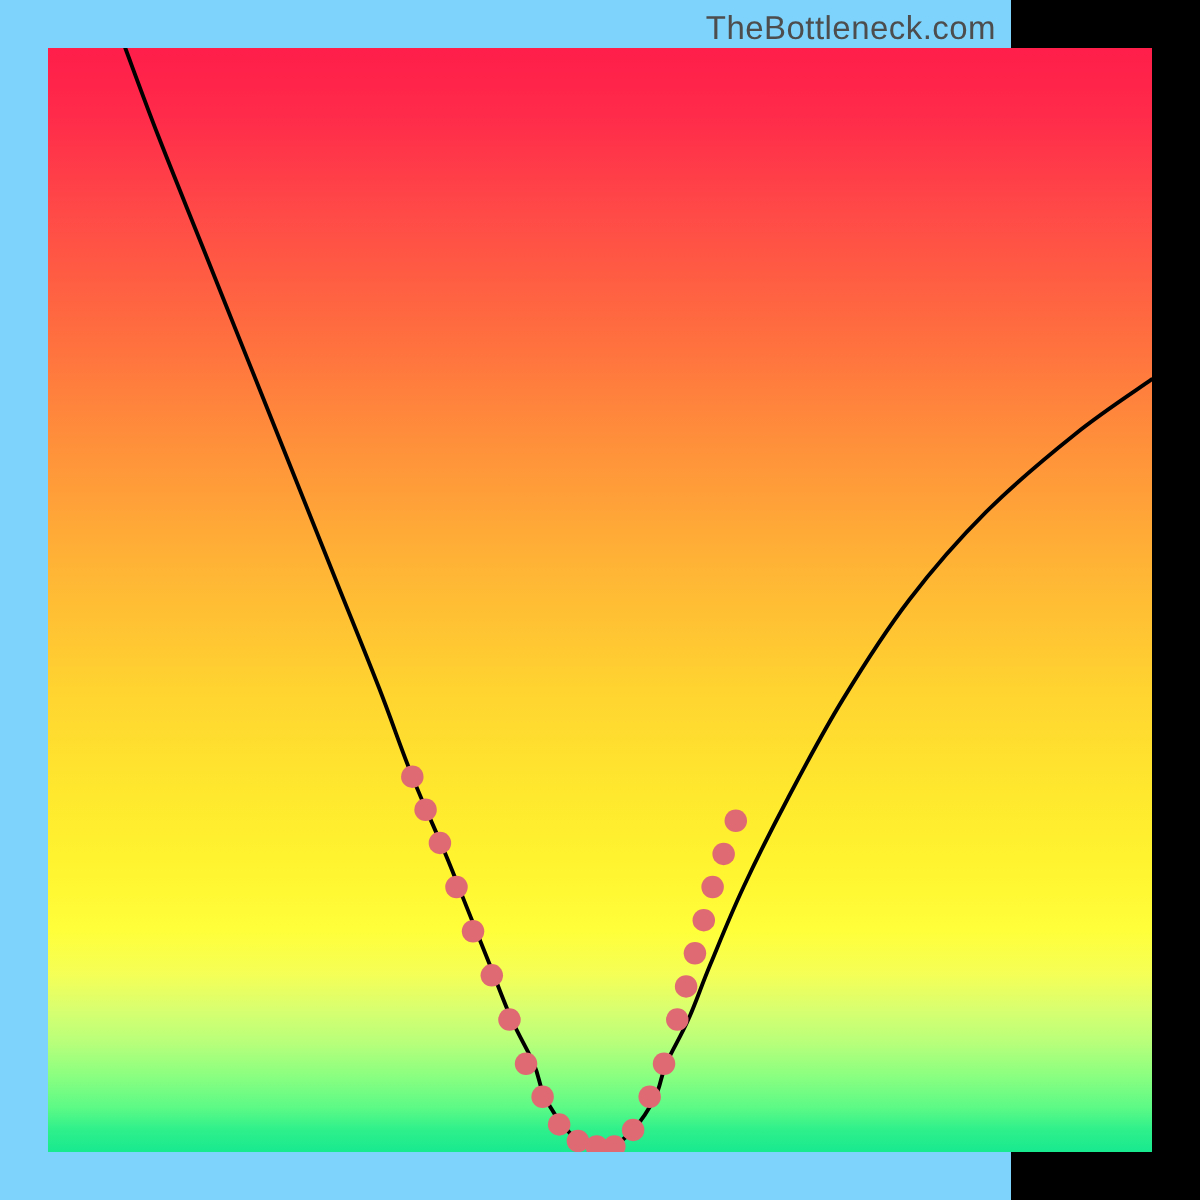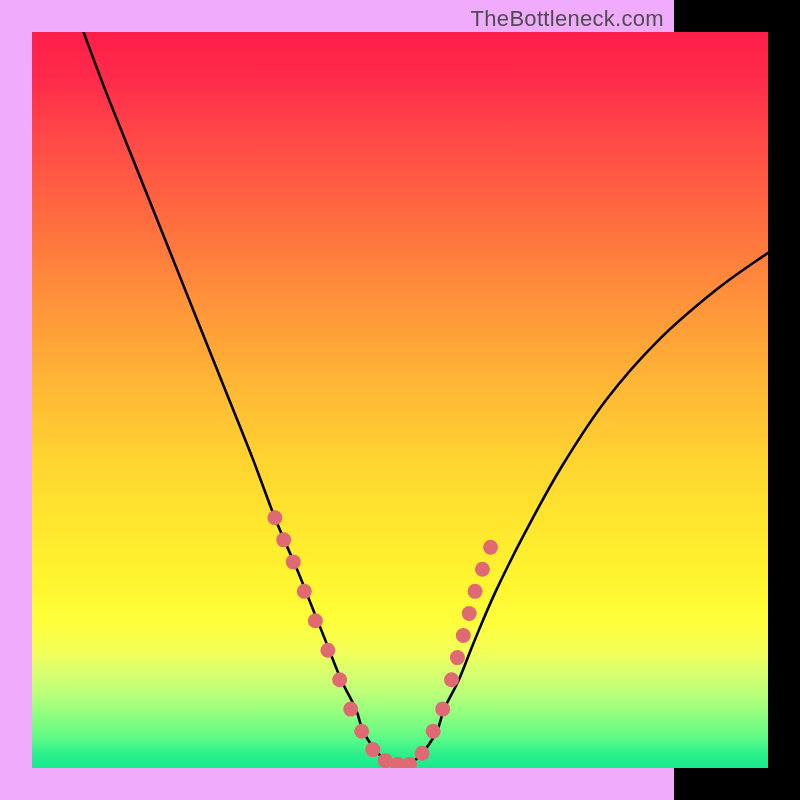--- a/index.html
+++ b/index.html
@@ -10,21 +10,21 @@
     overflow: hidden;
     background: #000;
     font-family: Arial, Helvetica, sans-serif;
   }
   .frame {
     position: absolute;
     left: 0;
     top: 0;
     width: 674px;
     height: 800px;
-    background: #f0abfc;
+    background: #7dd3fc;
   }
   .plot {
     position: absolute;
     left: 32px;
     top: 32px;
     width: 736px;
     height: 736px;
   }
   .gradient {
     position: absolute;

